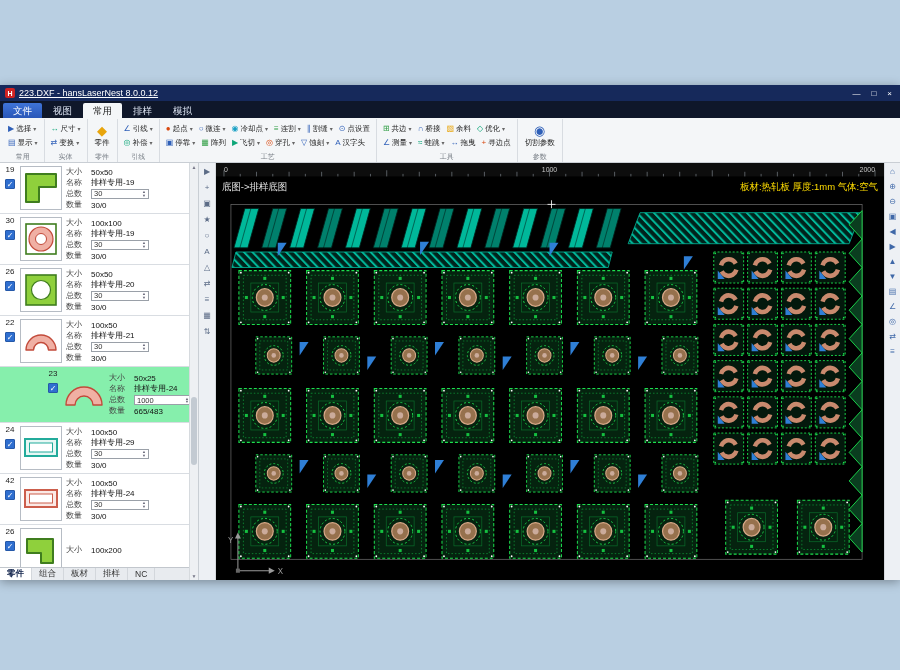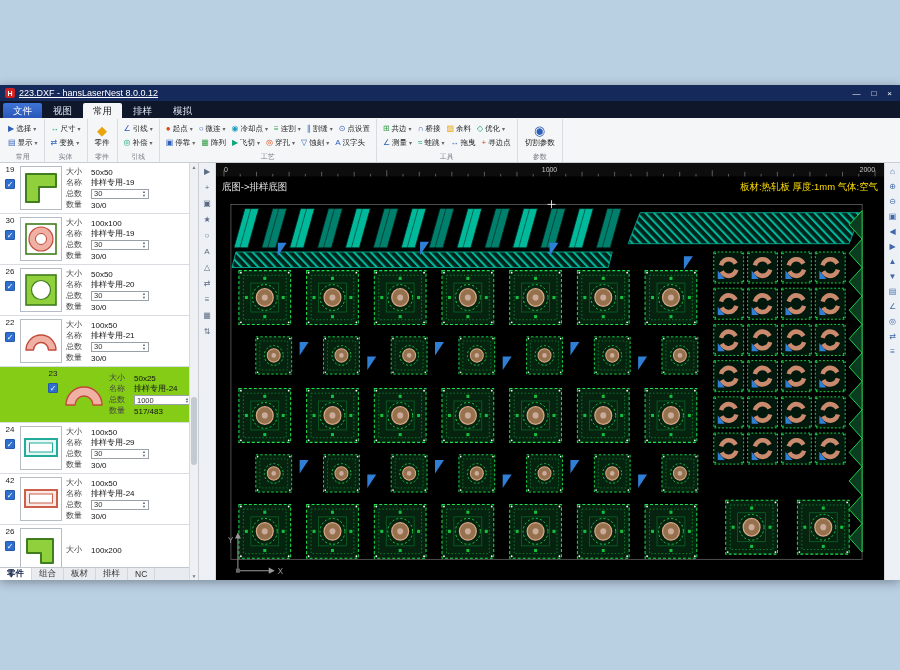--- a/index.html
+++ b/index.html
@@ -23,21 +23,21 @@
   .rrow{display:flex;}
   .rbtn{display:flex;align-items:center;gap:2px;font-size:7.5px;color:#222;padding:1px 3px;white-space:nowrap;cursor:default;}
   .ric{font-size:8px;line-height:8px;}
   .caret{font-size:6px;color:#666;}
   .rbig{display:flex;flex-direction:column;align-items:center;justify-content:center;font-size:7.5px;color:#222;padding:0 4px;gap:1px;cursor:default;}
   .rbig .ric{font-size:13px;line-height:13px;}
   .main{flex:1;display:flex;min-height:0;}
   .leftpanel{width:199px;background:#fff;border-right:1px solid #c9ced4;display:flex;flex-direction:column;position:relative;flex:0 0 auto;}
   .plist{flex:1;overflow:hidden;position:relative;padding-right:9px;}
   .pitem{height:51px;border-bottom:1px solid #d9dde2;display:grid;grid-template-columns:16px 46px 1fr;padding:2px 1px 2px 2px;background:#fff;}
-  .pitem.sel{background:#84cc16;height:56px;padding-left:45px;}
+  .pitem.sel{background:#86efac;height:56px;padding-left:45px;}
   .pnumcol{display:flex;flex-direction:column;align-items:center;}
   .pnum{font-size:8px;color:#222;}
   .pcheck{width:10px;height:10px;background:#2f6fd0;border:1px solid #2558a8;color:#fff;font-size:8px;line-height:9px;text-align:center;margin-top:5px;border-radius:1px;cursor:default;}
   .pthumb{display:flex;align-items:center;justify-content:center;}
   .tbx{width:42px;height:44px;background:#fff;border:1px solid #b6bcc4;display:flex;align-items:center;justify-content:center;}
   .pitem.sel .tbx{background:transparent;border-color:transparent;}
   .pfields{display:flex;flex-direction:column;justify-content:center;font-size:8px;color:#333;padding:0 2px;gap:1px;}
   .pline{display:flex;align-items:flex-end;gap:5px;height:10px;}
   .plab{color:#444;min-width:20px;}
   .pval{color:#111;}
@@ -447,21 +447,21 @@
                   <div class="tbox">
                     <span>1000</span>
                     <div class="tspin">
                       <span>▲</span>
                       <span>▼</span>
                     </div>
                   </div>
                 </div>
                 <div class="pline">
                   <span class="plab">数量</span>
-                  <span class="pval">517/483</span>
+                  <span class="pval">665/483</span>
                 </div>
               </div>
             </div>
             <div class="pitem">
               <div class="pnumcol">
                 <div class="pnum">24</div>
                 <div class="pcheck">✓</div>
               </div>
               <div class="pthumb">
                 <div class="tbx">

